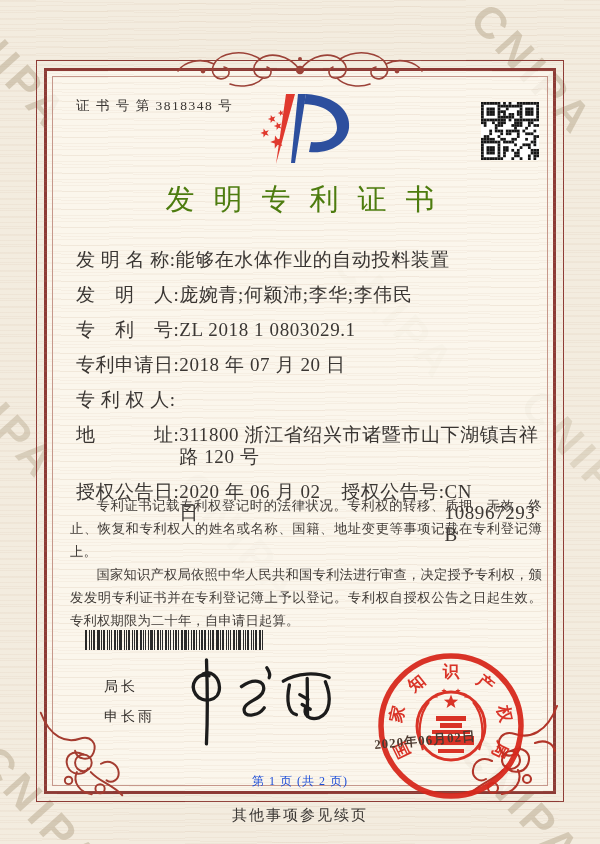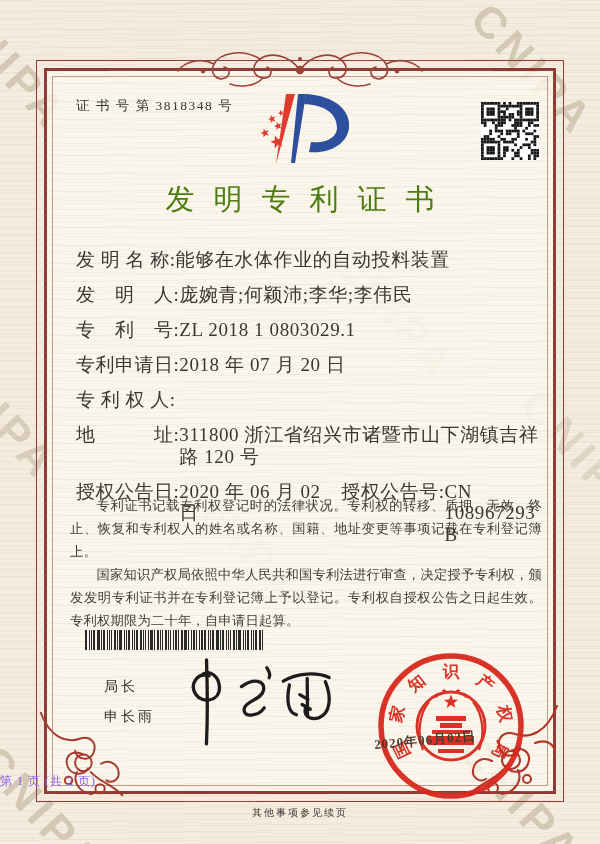--- a/index.html
+++ b/index.html
@@ -59,24 +59,24 @@
 
   .sig-title { position:absolute; left:104px; top:678px; font-size:14px; letter-spacing:3px; color:#35302c; }
   .sig-name  { position:absolute; left:104px; top:708px; font-size:14px; letter-spacing:3px; color:#35302c; }
   .signature { position:absolute; left:180px; top:656px; z-index:4; }
 
   .seal { position:absolute; left:366px; top:646px; z-index:5; opacity:0.95; mix-blend-mode:multiply; }
   .seal-date { position:absolute; left:374px; top:729px; z-index:6; width:160px;
     font-size:13px; font-weight:bold; letter-spacing:1px; color:#4b3a30;
     transform:rotate(-5deg); }
 
-  .page-num { position:absolute; left:0; right:0; top:773px; text-align:left;
-    font-size:12px; letter-spacing:1px; color:#8b5cf6; }
+  .page-num { position:absolute; left:0; right:0; top:773px; text-align:center;
+    font-size:12px; letter-spacing:1px; color:#1d4ed8; }
   .below-note { position:absolute; left:0; right:0; top:806px; text-align:center;
-    font-size:10px; letter-spacing:2px; color:#3a3633; z-index:4; }
+    font-size:15px; letter-spacing:2px; color:#3a3633; z-index:4; }
 </style>
 </head>
 <body>
 
 <div class="page">
     <div class="watermark" style="left: 486px; top: 726px; opacity: 0.4;">CNIPA</div>
     <div class="watermark" style="left: 6px; top: 736px; opacity: 0.4;">CNIPA</div>
     <div class="watermark" style="left: 548px; top: 380px; opacity: 0.25;">CNIPA</div>
     <div class="watermark" style="left: 205px; top: 462px; opacity: 0.14;">CNIPA</div>
     <div class="watermark" style="left: -38px; top: 338px; opacity: 0.34;">CNIPA</div>

